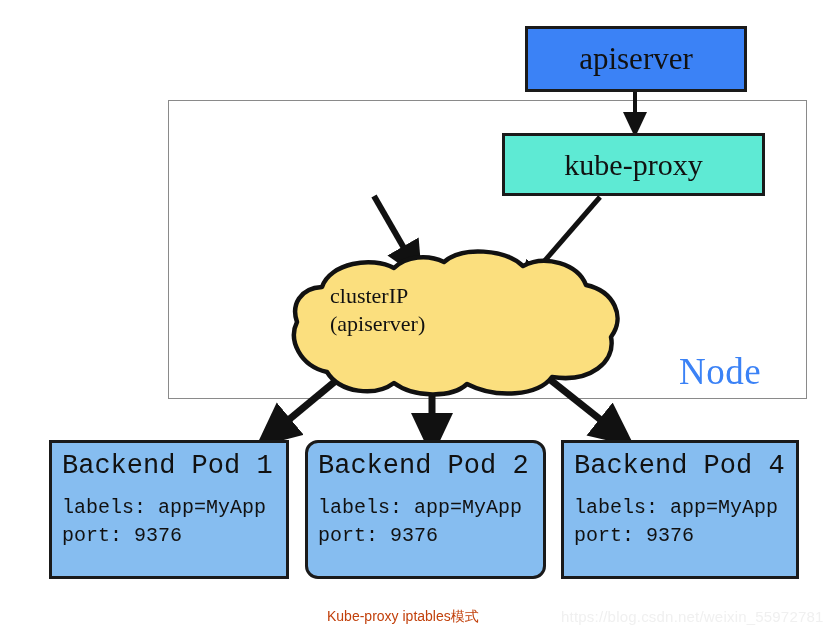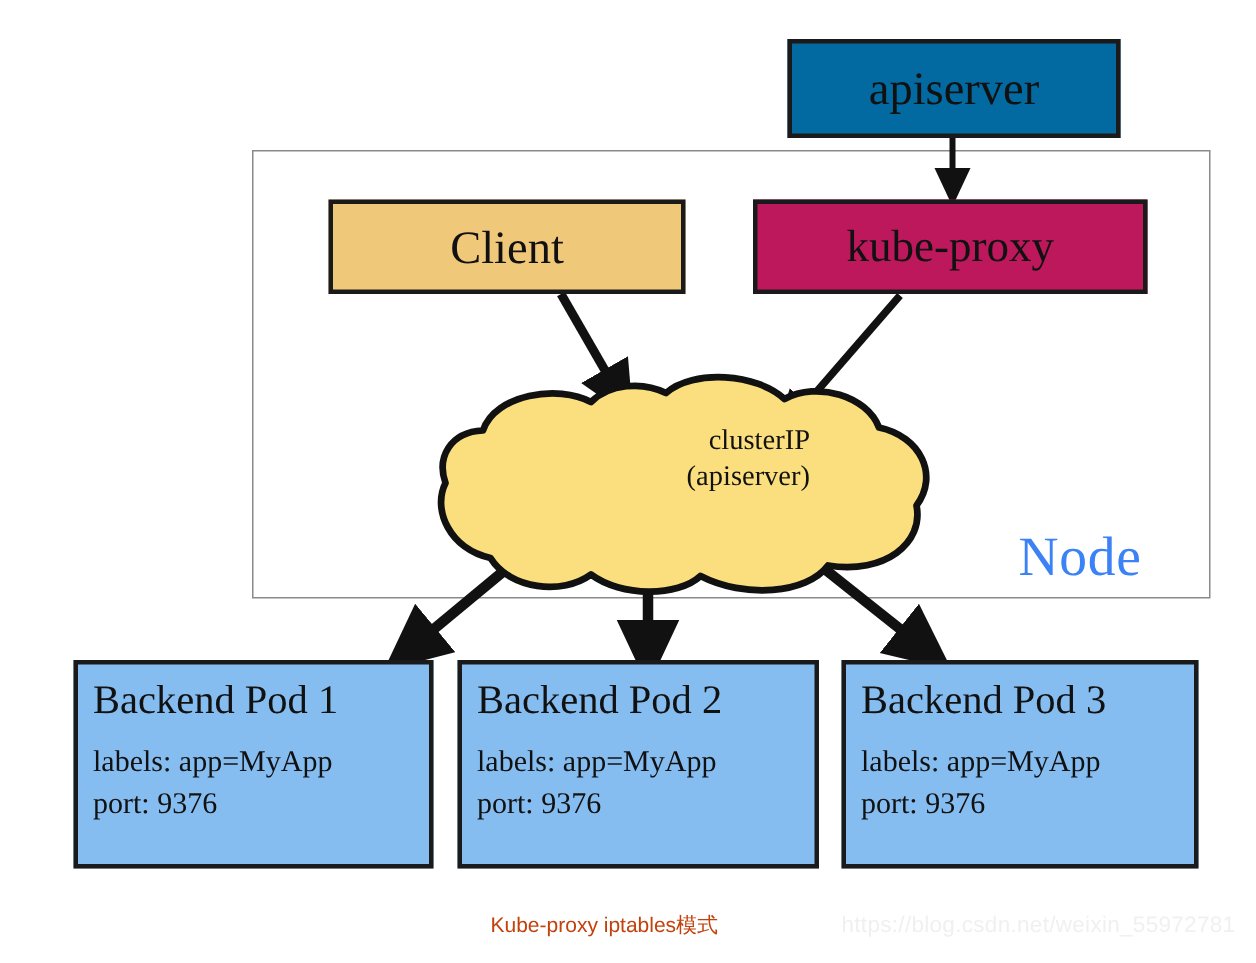--- a/index.html
+++ b/index.html
@@ -30,31 +30,31 @@
     box-sizing: border-box;
     border: 3px solid #1a1a1a;
     display: flex;
     align-items: center;
     justify-content: center;
     font-family: "Liberation Serif", "DejaVu Serif", serif;
     color: #111111;
   }
   #apiserver-box {
     left: 525px; top: 26px; width: 222px; height: 66px;
-    background: #0369a1;
+    background: #3b82f6;
     font-size: 31px;
   }
   #client-box {
     left: 219px; top: 133px; width: 238px; height: 63px;
     background: #f0c879;
     font-size: 31px;
   }
   #kubeproxy-box {
     left: 502px; top: 133px; width: 263px; height: 63px;
-    background: #be185d;
+    background: #5eead4;
     font-size: 30px;
   }
   #node-container {
     position: absolute;
     left: 168px; top: 100px; width: 639px; height: 299px;
     box-sizing: border-box;
     border: 1px solid #8a8a8a;
     background: transparent;
   }
   #node-label {
@@ -62,39 +62,39 @@
     left: 679px; top: 350px;
     font-size: 37px;
     color: #3b82f6;
     font-family: "Liberation Serif", "DejaVu Serif", serif;
     letter-spacing: 0.5px;
   }
   .cloud-text {
     position: absolute;
     left: 330px; top: 282px;
     width: 210px;
-    text-align: right;
-    font-size: 19px;
+    text-align: left;
+    font-size: 22px;
     line-height: 1.28;
     color: #111111;
     font-family: "Liberation Serif", "DejaVu Serif", serif;
   }
   .pod {
     position: absolute;
     box-sizing: border-box;
     border: 3px solid #1a1a1a;
     background: #86bdf0;
     top: 440px;
     height: 139px;
     padding: 8px 10px 0 10px;
-    font-family: Liberation Serif, serif;
+    font-family: Liberation Mono, monospace;
     color: #111111;
   }
   #pod-1 { left: 49px; width: 240px; }
-  #pod-2 { left: 305px; width: 241px; }
+  #pod-2 { left: 305px; width: 241px; border-radius: 13px; }
   #pod-3 { left: 561px; width: 238px; }
   .pod-title {
     font-size: 27px;
     line-height: 1.15;
     margin-bottom: 12px;
     white-space: nowrap;
   }
   .pod-meta {
     font-size: 20px;
     line-height: 1.42;
@@ -160,44 +160,41 @@
 
   <div class="cloud-text">
     <div>clusterIP</div>
     <div>(apiserver)</div>
   </div>
 
   <div class="box" id="apiserver-box">
     <span>apiserver</span>
   </div>
 
-  <div class="box" id="client-box">
-    <span>Client</span>
-  </div>
 
   <div class="box" id="kubeproxy-box">
     <span>kube-proxy</span>
   </div>
 
   <div id="node-label">Node</div>
 
   <div class="pod" id="pod-1">
     <div class="pod-title">Backend Pod 1</div>
     <div class="pod-meta">labels: app=MyApp</div>
     <div class="pod-meta">port: 9376</div>
   </div>
 
   <div class="pod" id="pod-2">
     <div class="pod-title">Backend Pod 2</div>
     <div class="pod-meta">labels: app=MyApp</div>
     <div class="pod-meta">port: 9376</div>
   </div>
 
   <div class="pod" id="pod-3">
-    <div class="pod-title">Backend Pod 3</div>
+    <div class="pod-title">Backend Pod 4</div>
     <div class="pod-meta">labels: app=MyApp</div>
     <div class="pod-meta">port: 9376</div>
   </div>
 
   <div id="caption">Kube-proxy iptables模式</div>
 
   <div id="watermark">https://blog.csdn.net/weixin_55972781</div>
 
 </div>
 

